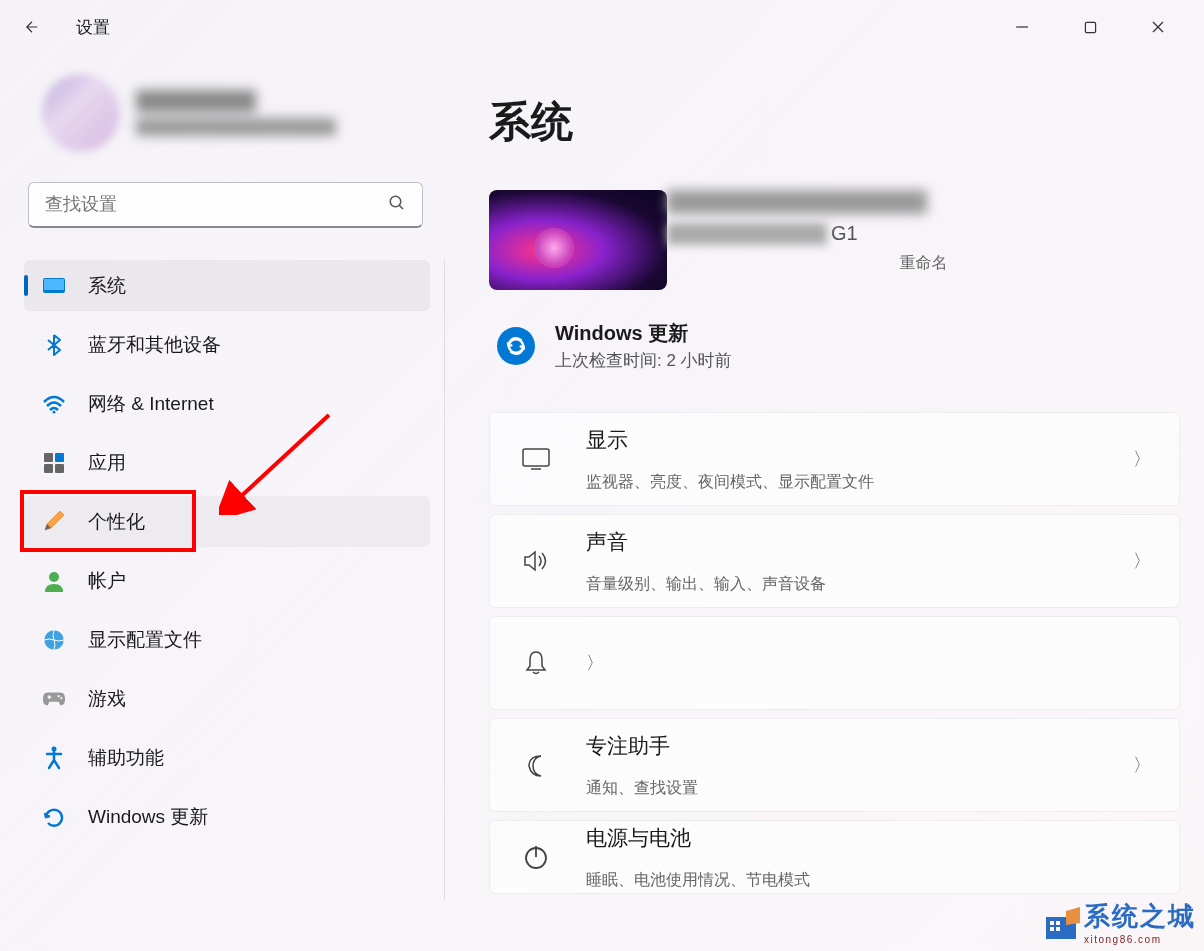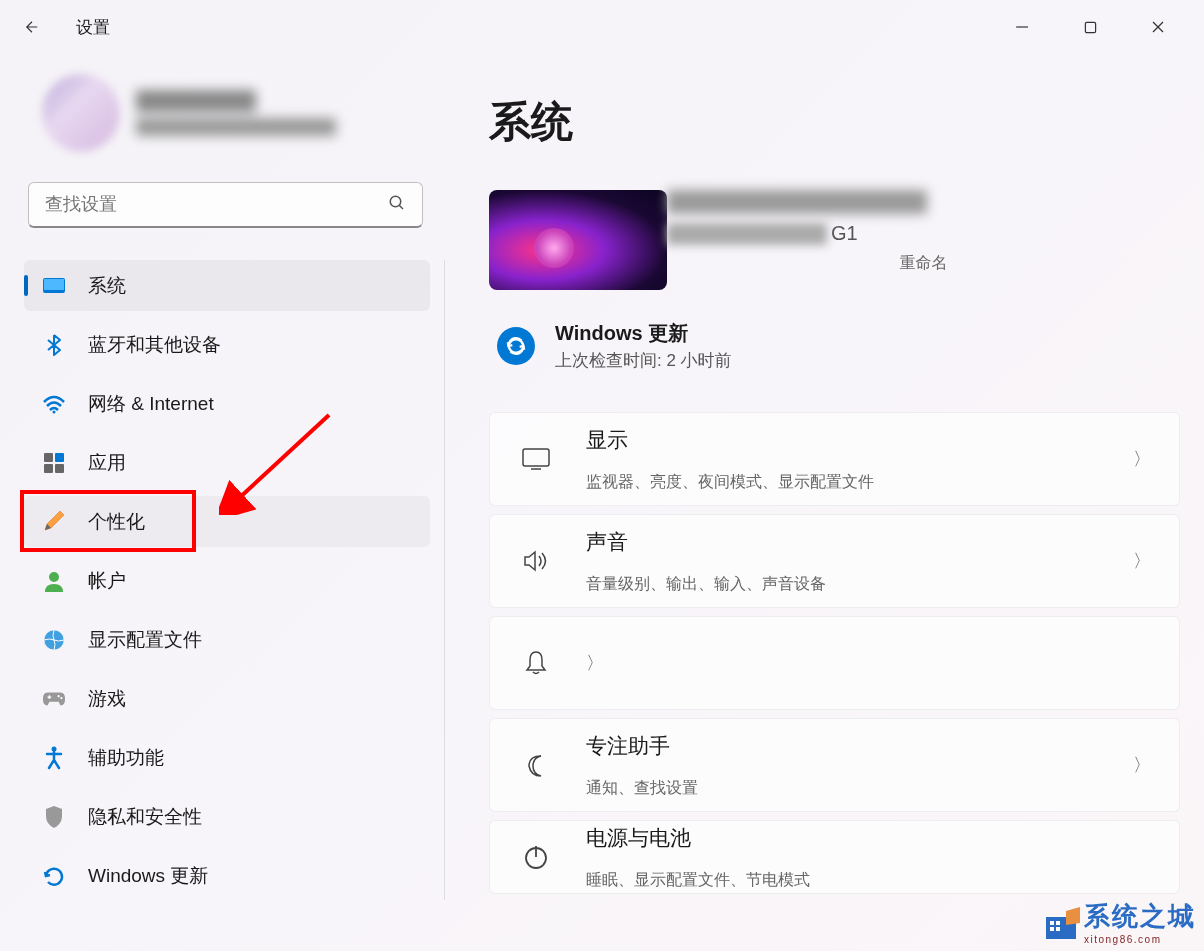--- a/index.html
+++ b/index.html
@@ -449,28 +449,20 @@
         <span class="nav-icon">
           <svg width="22" height="24" viewBox="0 0 22 24">
               <circle cx="11" cy="3" r="2.5" fill="#0078d4"></circle>
               <path d="M11 6 L11 14 M4 8 L18 8 M11 14 L6 22 M11 14 L16 22" stroke="#0078d4" stroke-width="2.5" stroke-linecap="round"></path>
             </svg>
         </span>
         <span class="nav-label">辅助功能</span>
       </div>
       <div class="nav-item">
         <span class="nav-icon">
-          <svg width="20" height="24" viewBox="0 0 20 24">
-              <path d="M10 1 L18 4 L18 11 Q18 19 10 23 Q2 19 2 11 L2 4 Z" fill="#999"></path>
-            </svg>
-        </span>
-        <span class="nav-label">隐私和安全性</span>
-      </div>
-      <div class="nav-item">
-        <span class="nav-icon">
           <svg width="24" height="24" viewBox="0 0 24 24">
               <path d="M4 12 A8 8 0 1 1 6 18" stroke="#0078d4" stroke-width="2.5" fill="none"></path>
               <path d="M3 8 L4 12 L8 11" stroke="#0078d4" stroke-width="2.5" fill="none"></path>
             </svg>
         </span>
         <span class="nav-label">Windows 更新</span>
       </div>
 
       <div class="highlight-box" style="left:-4px; top:230px; width:176px; height:62px;"></div>
       <svg class="arrow-annotation" style="left:195px; top:145px;" width="120" height="110" viewBox="0 0 120 110">
@@ -568,21 +560,21 @@
 
     <div class="setting-card" style="height:74px;align-items:center;">
       <div class="card-icon">
         <svg width="26" height="26" viewBox="0 0 26 26">
             <circle cx="13" cy="14" r="10" stroke="#444" stroke-width="1.8" fill="none"></circle>
             <line x1="13" y1="2" x2="13" y2="13" stroke="#444" stroke-width="1.8"></line>
           </svg>
       </div>
       <div class="card-text">
         <div class="card-title">电源与电池</div>
-        <div class="card-sub">睡眠、显示配置文件、节电模式</div>
+        <div class="card-sub">睡眠、电池使用情况、节电模式</div>
       </div>
     </div>
   </div>
 </div>
 
 <div class="watermark">
   <svg class="watermark-logo" viewBox="0 0 42 42">
     <rect x="4" y="16" width="30" height="22" fill="#2a6bc4"></rect>
     <rect x="8" y="20" width="4" height="4" fill="#fff"></rect>
     <rect x="14" y="20" width="4" height="4" fill="#fff"></rect>

